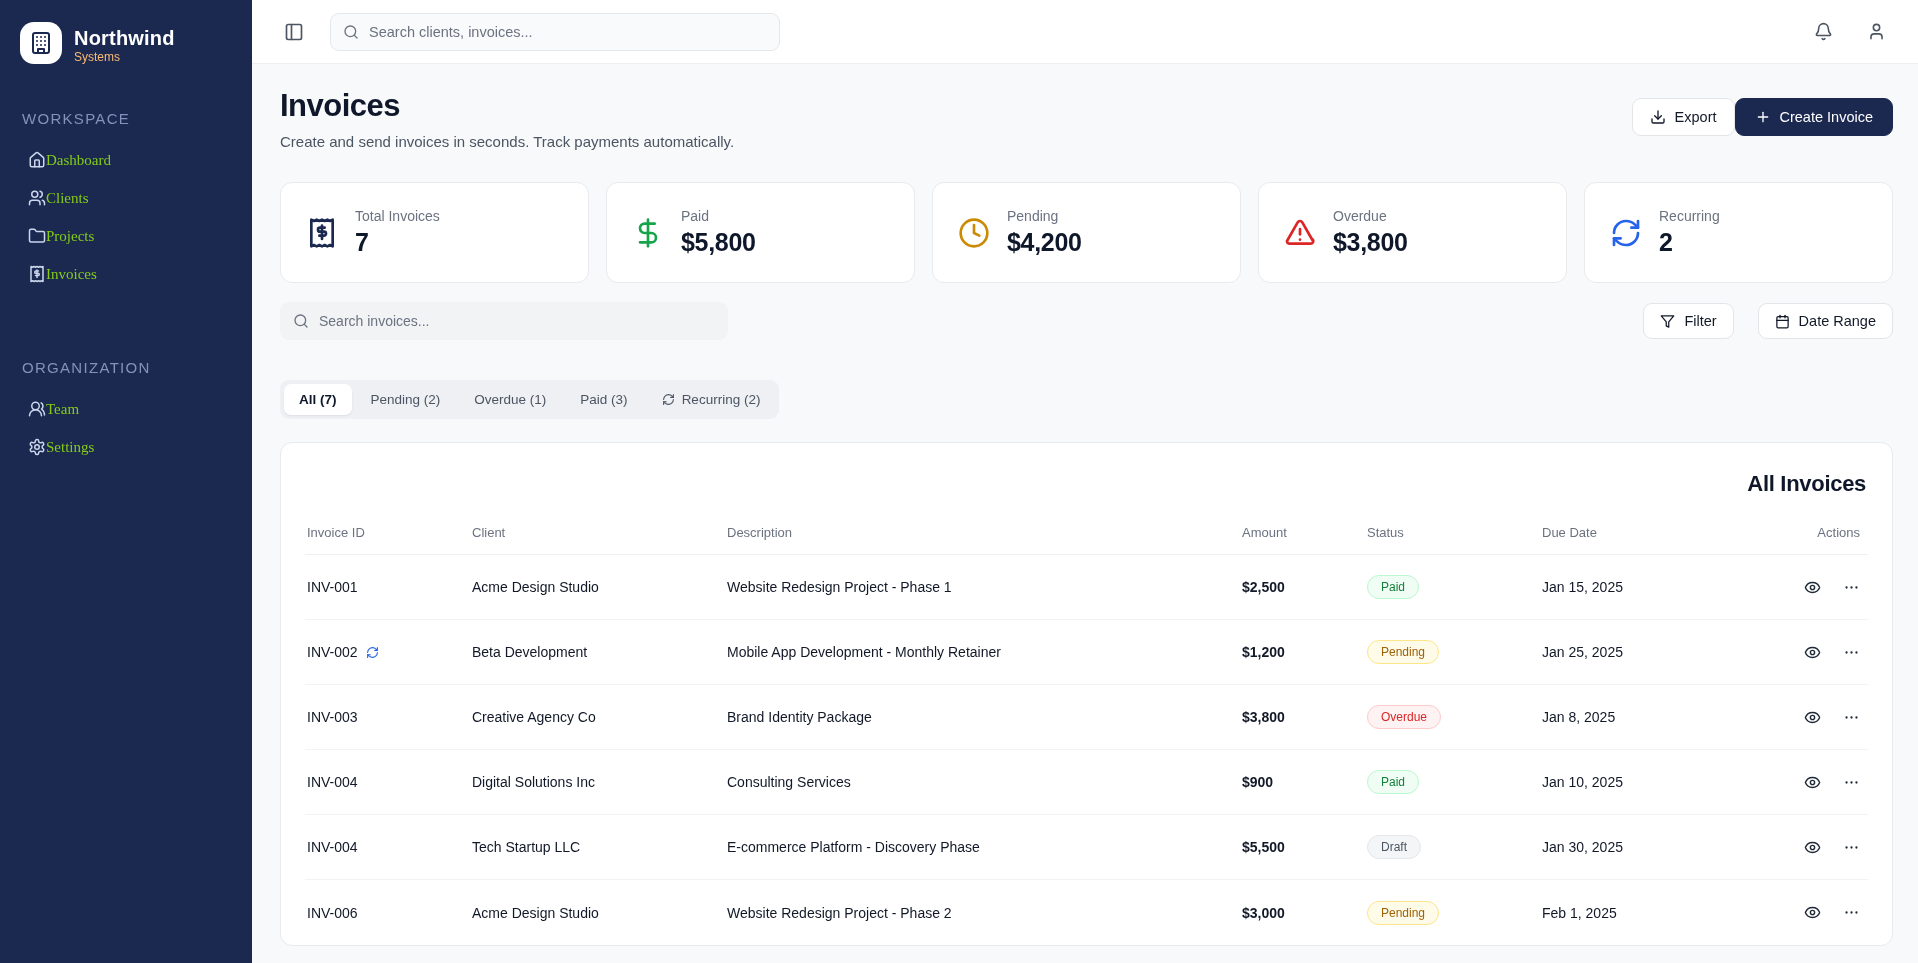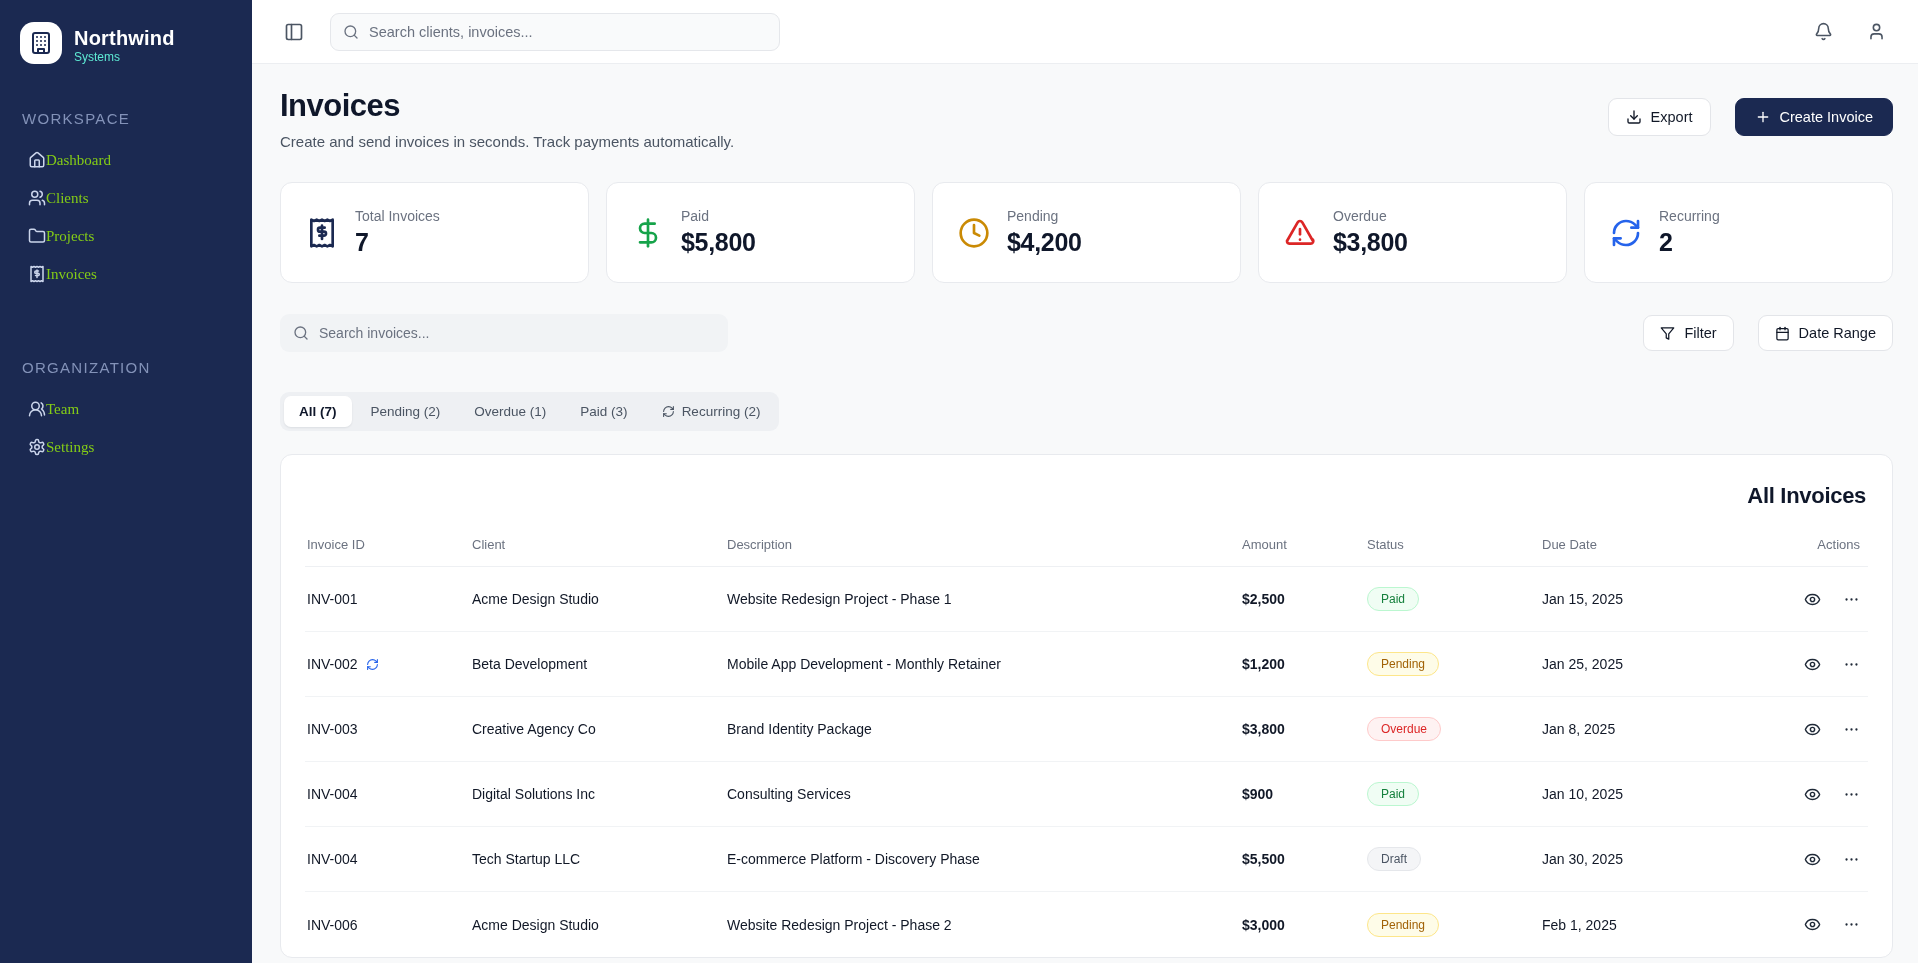--- a/index.html
+++ b/index.html
@@ -33,21 +33,21 @@
     color:#e7ecf7;
     padding:22px 20px;
     display:flex;flex-direction:column;
   }
   .brand{display:flex;align-items:flex-end;gap:12px;margin-bottom:46px;}
   .brand-logo{
     width:42px;height:42px;border-radius:14px;background:#ffffff;
     display:flex;align-items:center;justify-content:center;color:var(--navy);
   }
   .brand-name{font-size:20px;font-weight:700;color:#ffffff;letter-spacing:.2px;}
-  .brand-sub{font-size:12px;color:#5eead4;margin-top:0;}
+  .brand-sub{font-size:12px;color:#fdba74;margin-top:0;}
   .side-section-label{
     font-size:15px;letter-spacing:1.3px;color:#8392b8;
     text-transform:uppercase;margin:0 2px 14px;
   }
   .side-group{margin-bottom:40px;}
   .side-item{
     display:flex;align-items:center;gap:0;
     padding:10px 8px;border-radius:8px;cursor:pointer;
     font-size:15px;color:#84cc16;font-family:Liberation Serif, serif;
   }
@@ -74,36 +74,36 @@
   .top-search input::placeholder{color:#6b7280;}
   .topbar-right{margin-left:auto;display:flex;align-items:center;gap:26px;}
 
   
   .main{flex:1;overflow:hidden;padding:24px 25px 0 28px;}
 
   
   .page-head{display:flex;align-items:flex-start;justify-content:space-between;margin-bottom:32px;}
   .page-title{font-size:31px;font-weight:800;letter-spacing:-.5px;color:var(--ink);}
   .page-sub{font-size:15px;color:var(--muted2);margin-top:9px;}
-  .head-actions{display:flex;gap:24px;margin-top:10px;}
+  .head-actions{display:flex;gap:0;margin-top:10px;}
   .btn{
     display:inline-flex;align-items:center;gap:9px;border-radius:9px;cursor:pointer;
     font-family:"Liberation Sans",sans-serif;font-size:14.5px;
   }
   .btn-outline{
     background:#ffffff;border:1px solid #e3e5e9;color:#111827;
     padding:9px 17px;
   }
   .btn-primary{
     background:var(--navy);border:1px solid var(--navy);color:#ffffff;
     padding:10px 19px;font-weight:500;
   }
 
   
-  .stats{display:flex;gap:17px;margin-bottom:31px;}
+  .stats{display:flex;gap:17px;margin-bottom:19px;}
   .stat-card{
     flex:1;background:#ffffff;border:1px solid var(--card-border);border-radius:12px;
     height:101px;display:flex;align-items:center;gap:17px;padding:0 25px;
   }
   .stat-ic{flex:0 0 auto;}
   .stat-ic.navy{color:var(--navy);}
   .stat-ic.green{color:var(--green);}
   .stat-ic.amber{color:var(--amber);}
   .stat-ic.red{color:var(--red);}
   .stat-ic.blue{color:var(--blue);}

